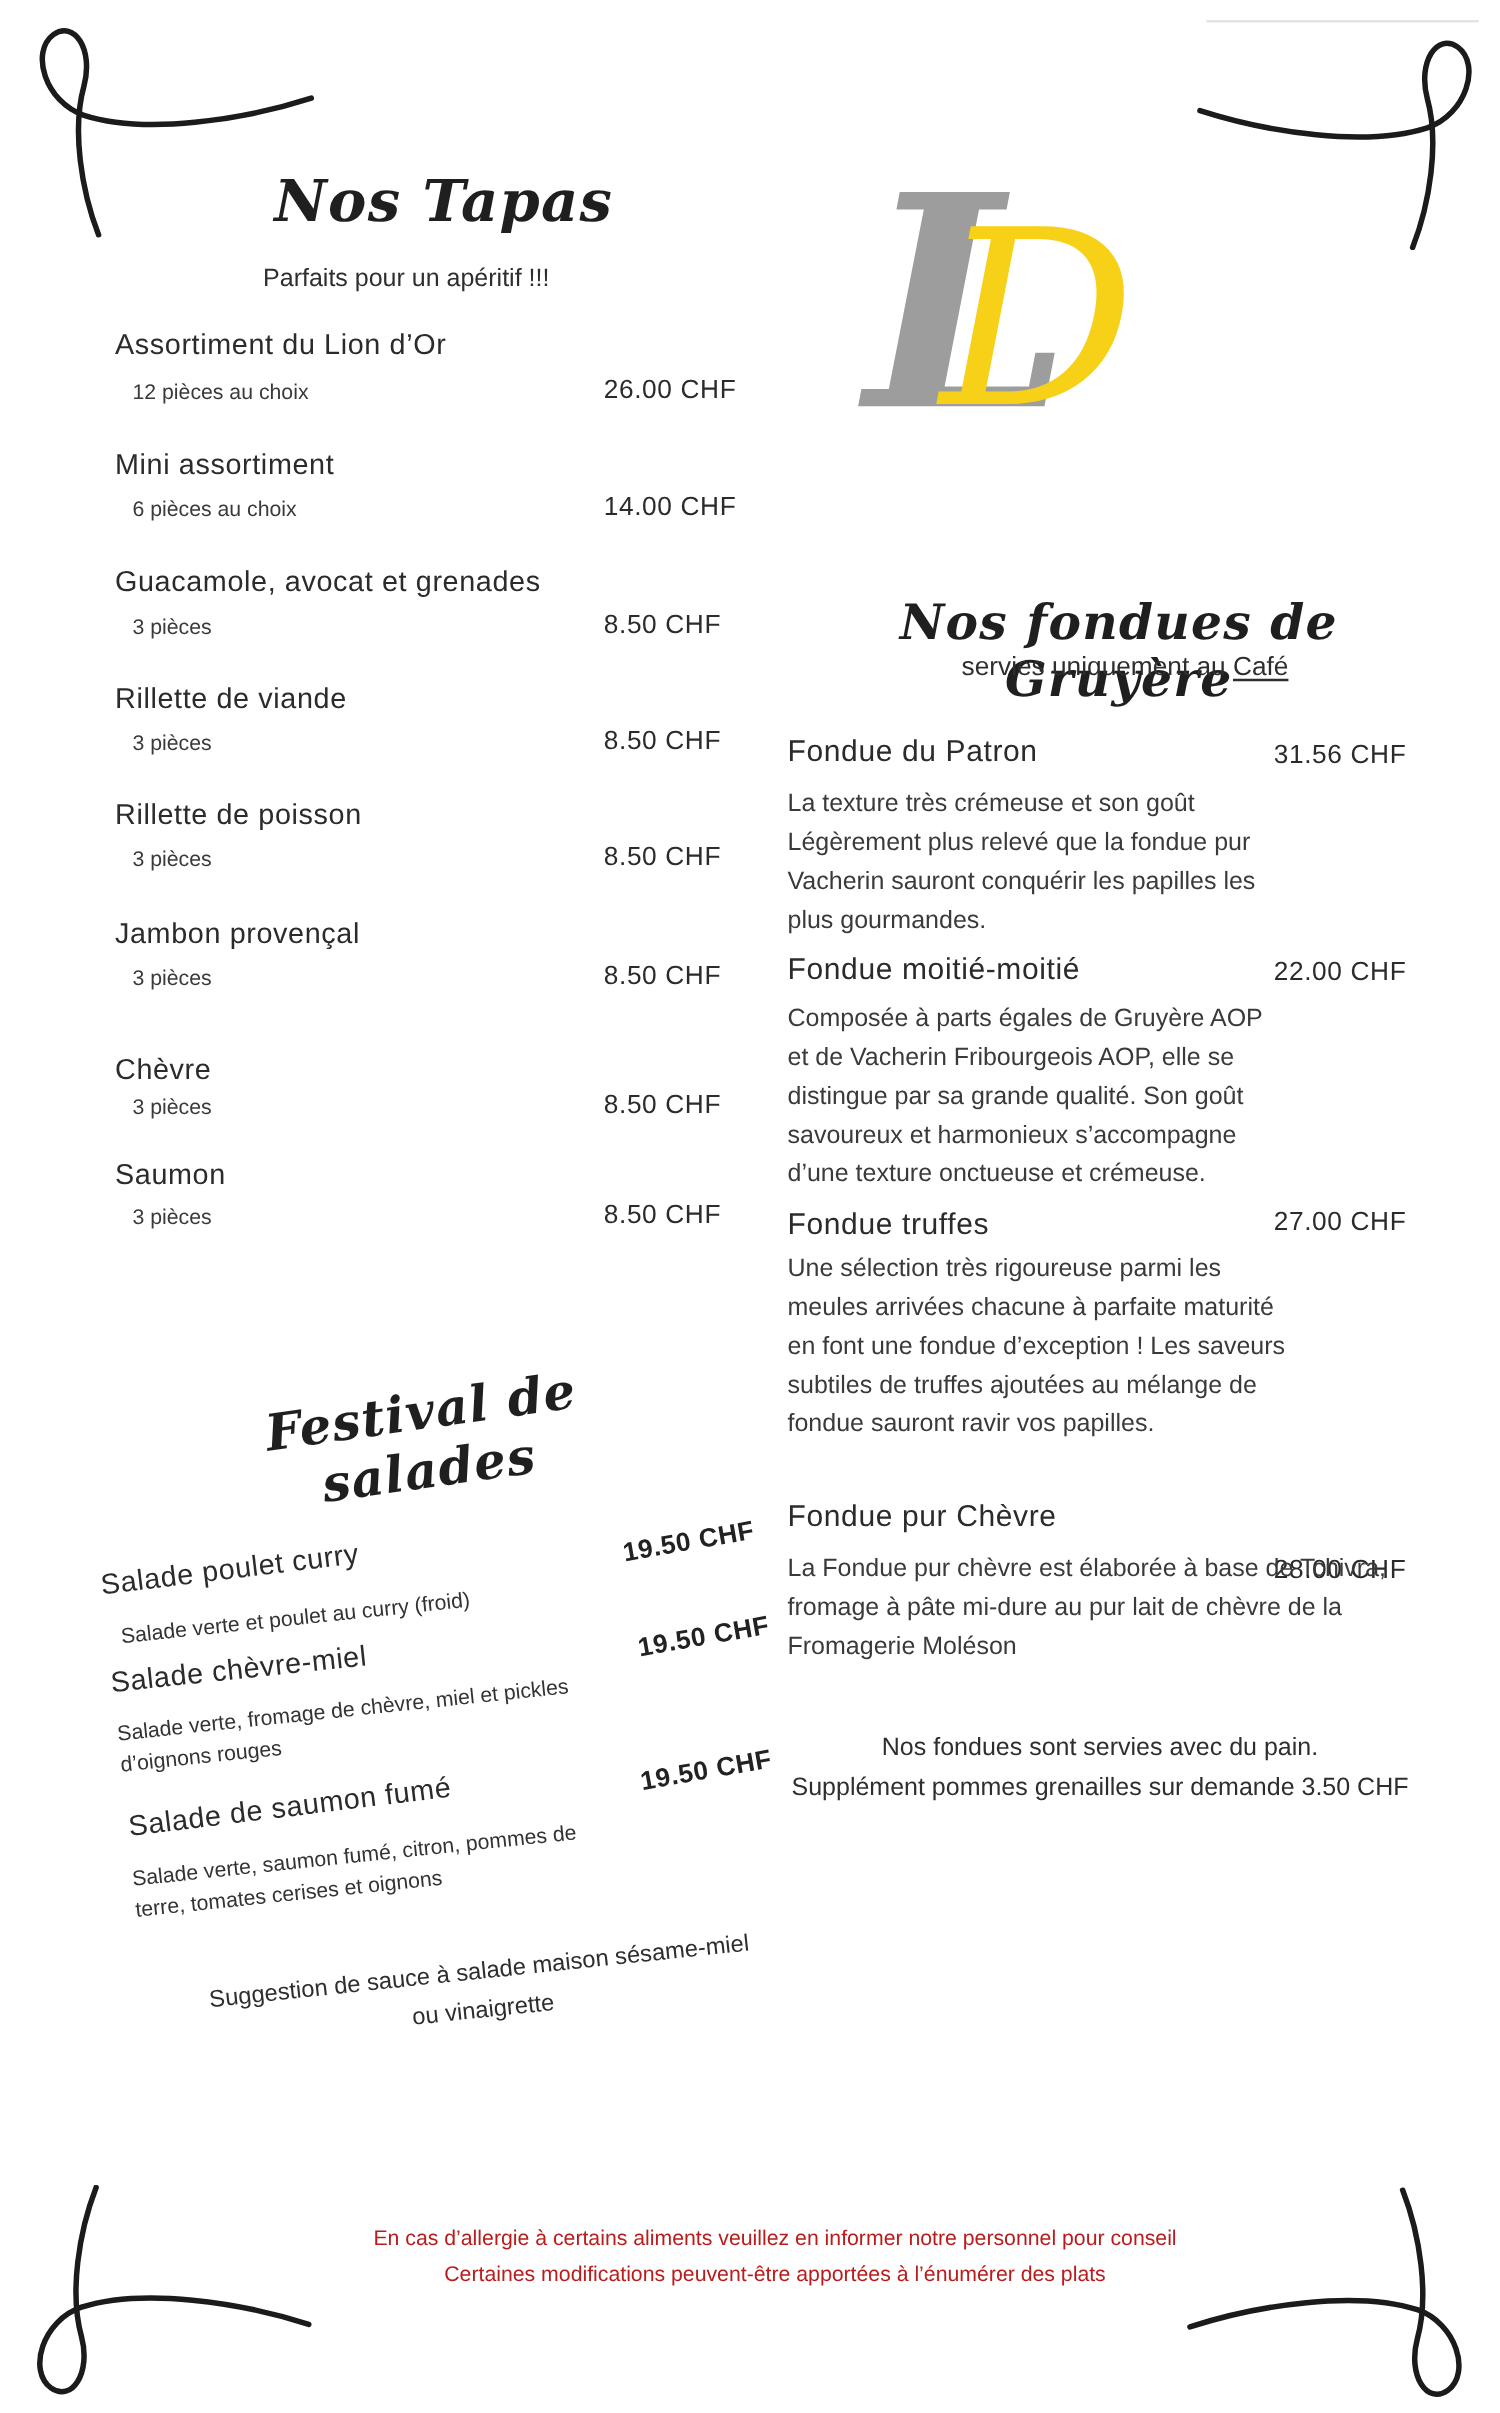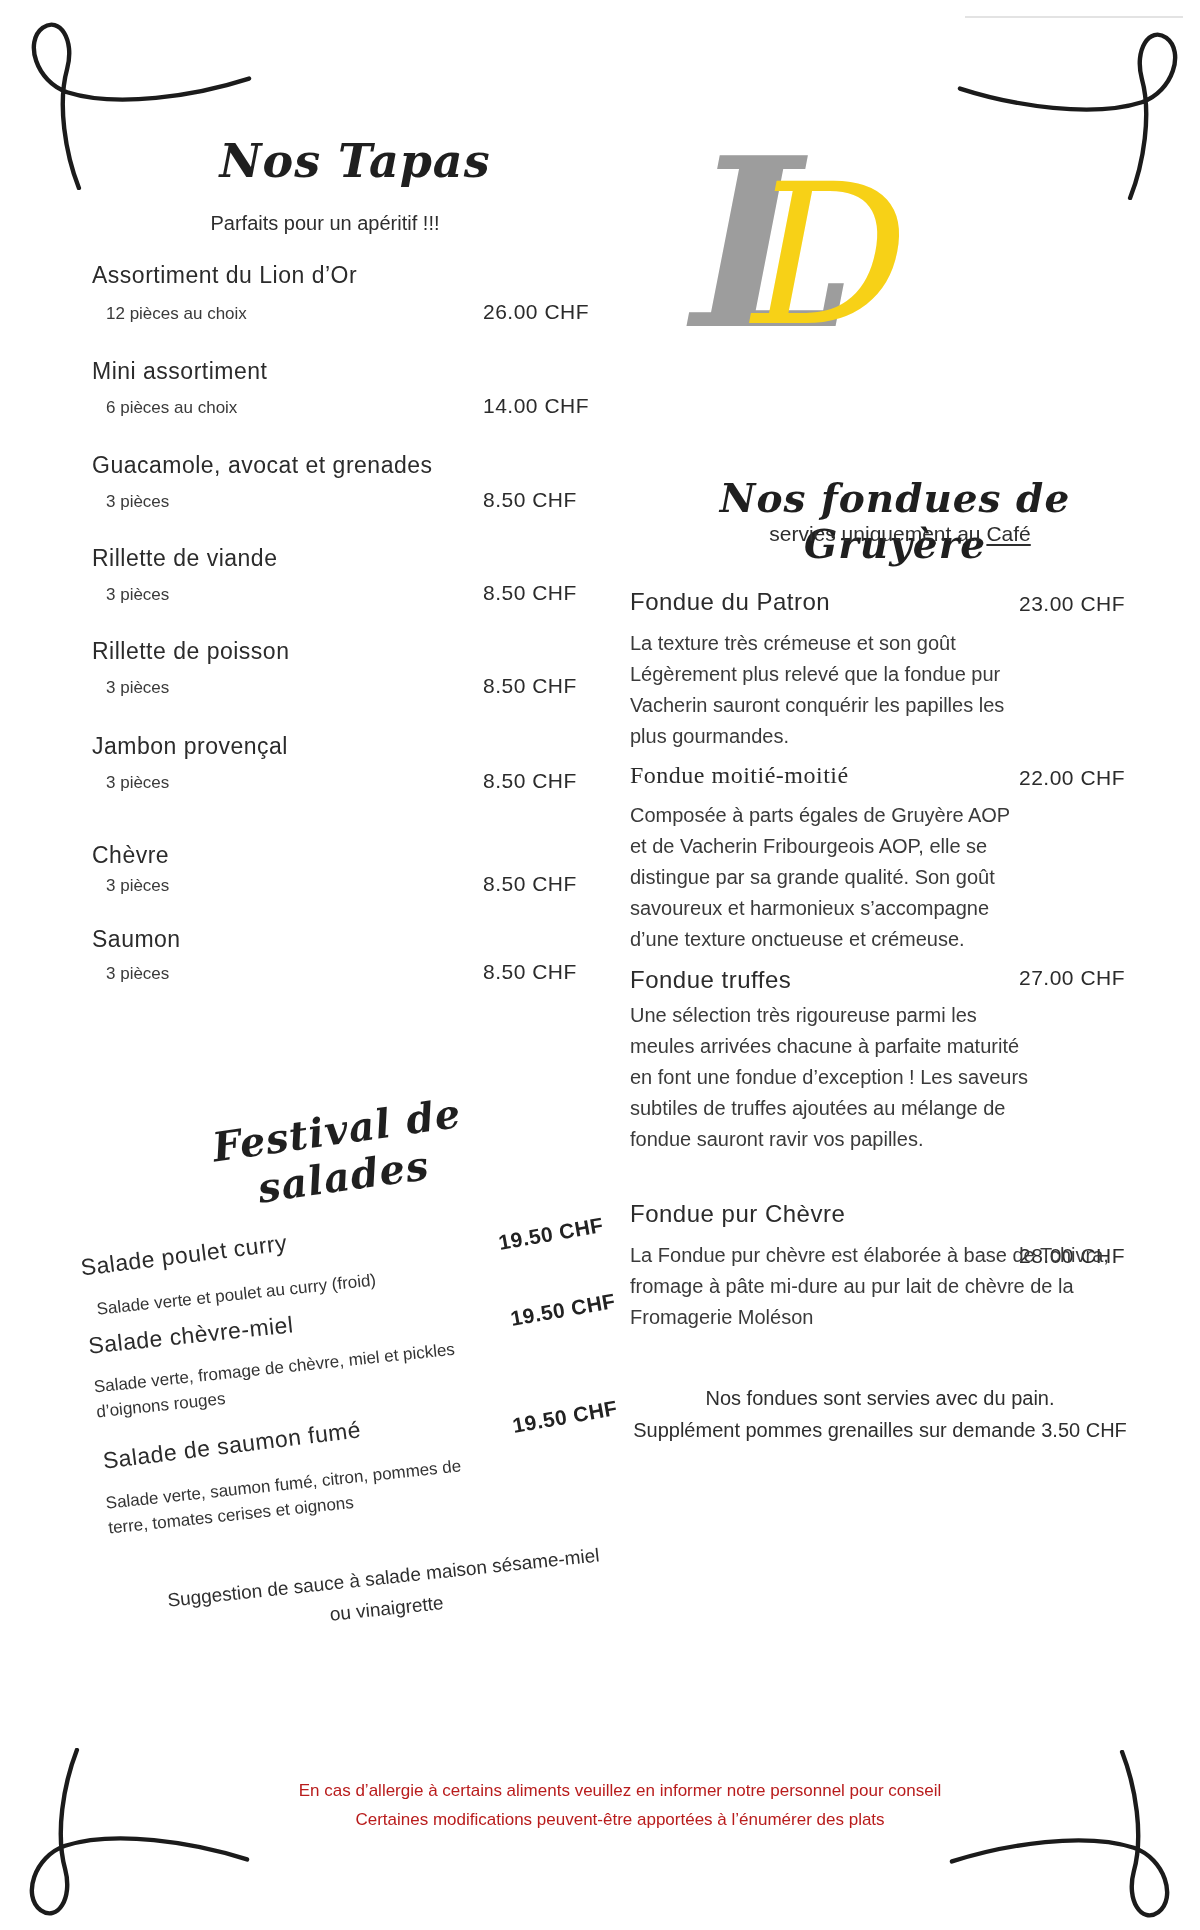--- a/index.html
+++ b/index.html
@@ -93,24 +93,24 @@
     <span class="l">L</span>
     <span class="d">D</span>
   </div>
 
   <div class="abs script-title" style="left:655px;top:446px;width:480px;font-size:39px;margin-top:29px;">Nos fondues de Gruyère</div>
   <div class="abs center" style="left:660px;top:522px;width:480px;font-size:21px;">
     <span>servies uniquement au </span><span class="underlined">Café</span>
   </div>
 
   <div class="f-name" style="top:588px;">Fondue du Patron</div>
-  <div class="f-price" style="top:592px;">23.00 CHF</div>
+  <div class="f-price" style="top:592px;">31.56 CHF</div>
   <div class="f-desc" style="top:628px;">La texture très crémeuse et son goût Légèrement plus relevé que la fondue pur Vacherin sauront conquérir les papilles les plus gourmandes.</div>
 
-  <div class="f-name" style="top:762px;font-family:Liberation Serif, serif;">Fondue moitié-moitié</div>
+  <div class="f-name" style="top:762px;">Fondue moitié-moitié</div>
   <div class="f-price" style="top:766px;">22.00 CHF</div>
   <div class="f-desc" style="top:800px;">Composée à parts égales de Gruyère AOP et de Vacherin Fribourgeois AOP, elle se distingue par sa grande qualité. Son goût savoureux et harmonieux s’accompagne d’une texture onctueuse et crémeuse.</div>
 
   <div class="f-name" style="top:966px;">Fondue truffes</div>
   <div class="f-price" style="top:966px;">27.00 CHF</div>
   <div class="f-desc" style="top:1000px;">Une sélection très rigoureuse parmi les meules arrivées chacune à parfaite maturité en font une fondue d’exception ! Les saveurs subtiles de truffes ajoutées au mélange de fondue sauront ravir vos papilles.</div>
 
   <div class="f-name" style="top:1200px;">Fondue pur Chèvre</div>
   <div class="f-price" style="top:1244px;">28.00 CHF</div>
   <div class="f-desc wide" style="top:1240px;">La Fondue pur chèvre est élaborée à base de Tchivra, fromage à pâte mi-dure au pur lait de chèvre de la Fromagerie Moléson</div>

